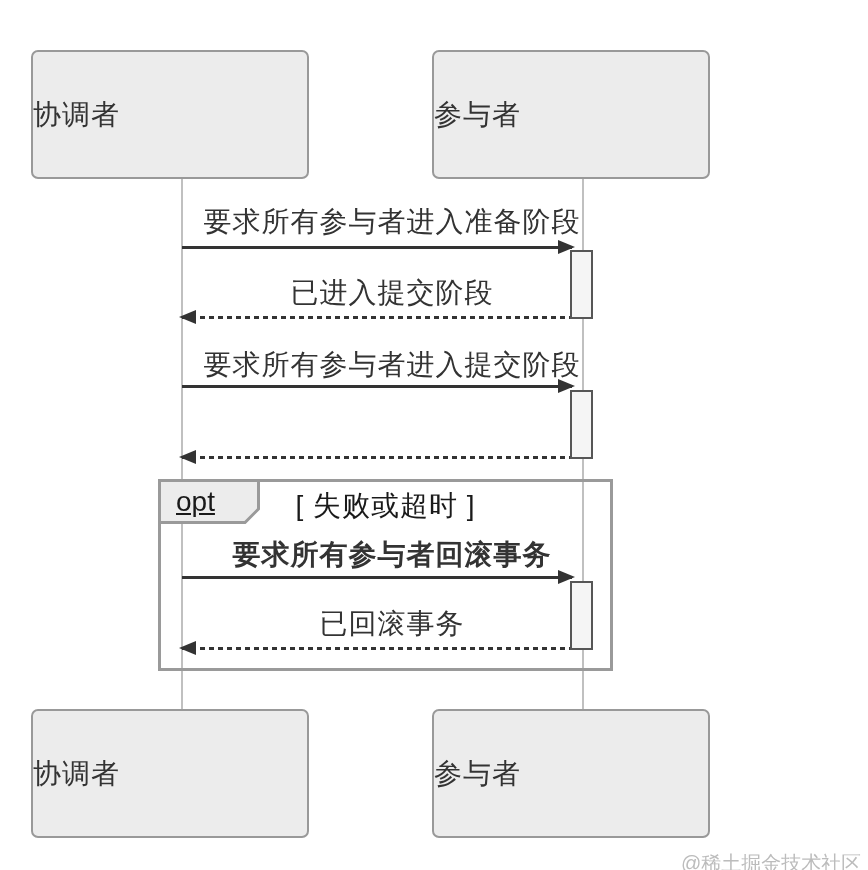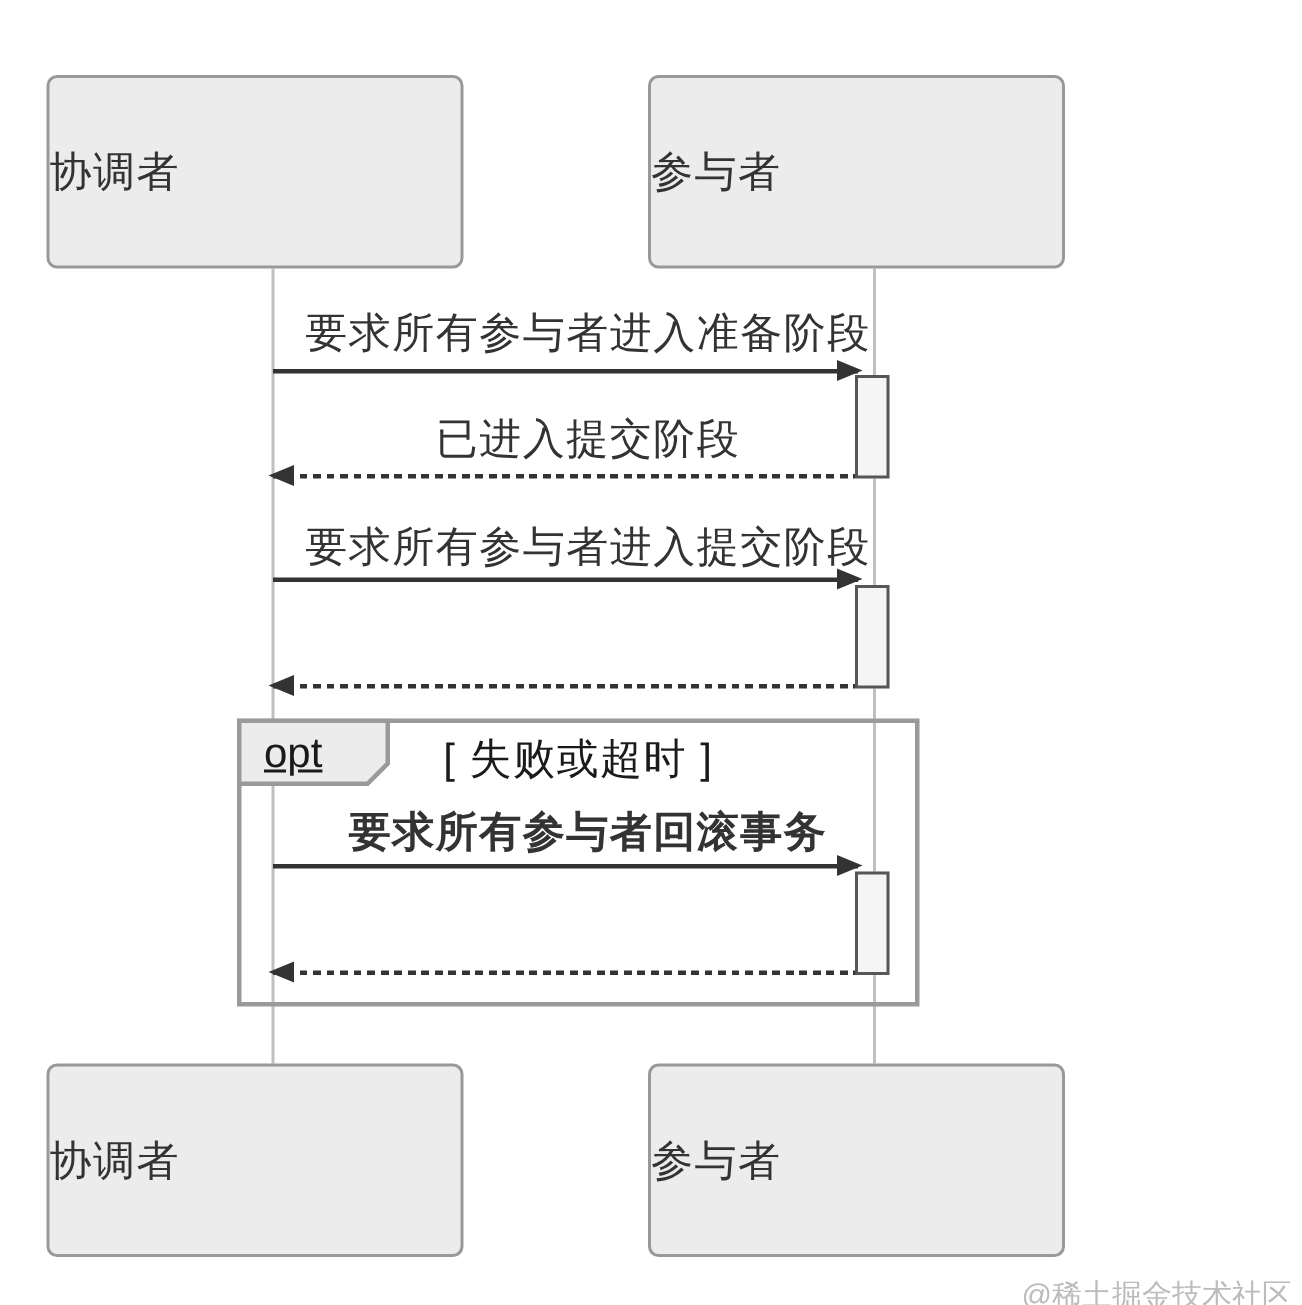--- a/index.html
+++ b/index.html
@@ -92,20 +92,21 @@
     <path d="M1.5,1.5 H100.5 V30 L87,43.5 H1.5 Z" style="fill:var(--actor-fill,#ececec);stroke:var(--frame-border,#9a9a9a);stroke-width:3;"></path>
   </svg>
   <div class="opt-keyword">opt</div>
   <div class="guard-label">[ 失败或超时 ]</div>
 
   <div class="msg-label" style="top:538px;font-weight:bold;">要求所有参与者回滚事务</div>
   <div class="msg-line" style="top:576px;"></div>
   <div class="head right" style="top:570px;"></div>
   <div class="activation" style="top:581px;"></div>
 
+  <div class="msg-label" style="top:607px;">已回滚事务</div>
   <div class="msg-line dashed" style="top:647px;"></div>
   <div class="head left" style="top:641px;"></div>
 
   <div class="actor" style="left:31px;top:709px;">
     <span>协调者</span>
   </div>
   <div class="actor" style="left:432px;top:709px;">
     <span>参与者</span>
   </div>
 

